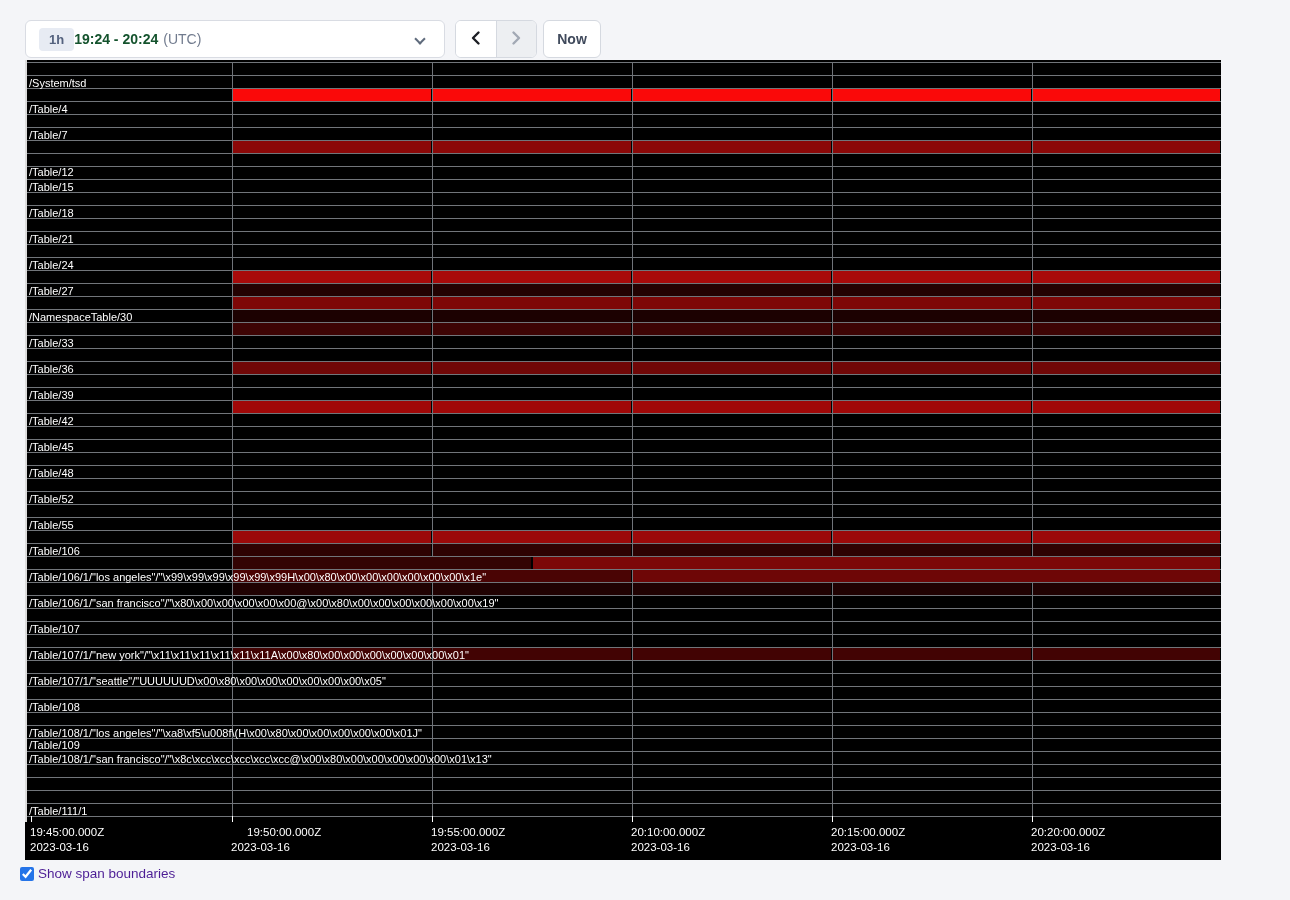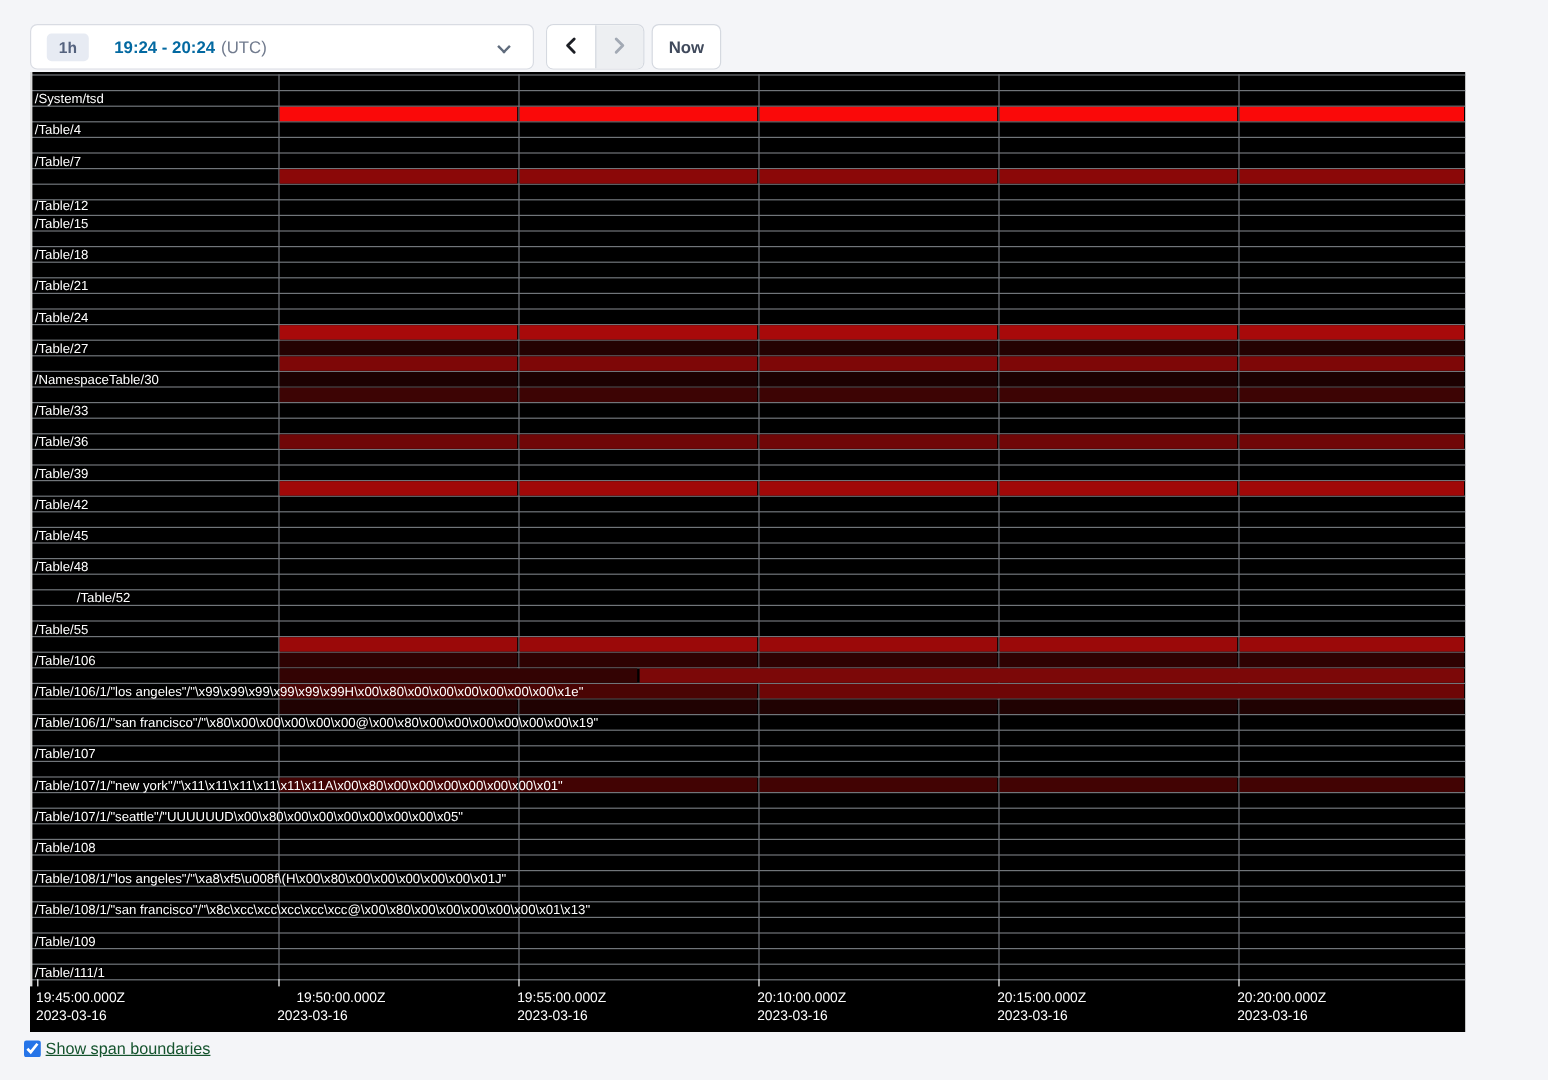--- a/index.html
+++ b/index.html
@@ -7,21 +7,21 @@
   body { font-family:"Liberation Sans","DejaVu Sans",sans-serif; background:#f4f5f8; }
   .page { position:relative; width:1290px; height:900px; overflow:hidden; }
 
   
   .toolbar { position:absolute; left:0; top:0; width:1290px; height:60px; }
   .time-selector { position:absolute; left:25px; top:20px; width:420px; height:38px;
     background:#ffffff; border:1px solid #d9dce3; border-radius:6px; cursor:pointer;
     display:flex; align-items:center; }
   .duration-badge { margin-left:13px; background:#e7ebf3; color:#54627e; font-weight:700;
     font-size:13px; padding:4px 10px; border-radius:4px; }
-  .range-text { margin-left:21px; color:#0369a1; font-weight:700; font-size:14px; }
+  .range-text { margin-left:0; color:#14532d; font-weight:700; font-size:14px; }
   .tz-text { margin-left:5px; color:#717b8e; font-size:14px; }
   .chev-down { position:absolute; right:20px; top:14px; width:8px; height:8px;
     border-right:2px solid #5f6b7c; border-bottom:2px solid #5f6b7c; transform:rotate(45deg); }
   .nav-group { position:absolute; left:455px; top:20px; width:82px; height:38px;
     border:1px solid #d5d9e0; border-radius:6px; overflow:hidden; display:flex; background:#fff; }
   .nav-btn { width:41px; height:100%; display:flex; align-items:center; justify-content:center;
     border:none; background:#ffffff; cursor:pointer; }
   .nav-btn.next { background:#edeff2; border-left:1px solid #d5d9e0; cursor:default; }
   .now-btn { position:absolute; left:543px; top:20px; width:58px; height:38px;
     background:#ffffff; border:1px solid #d5d9e0; border-radius:6px;
@@ -40,21 +40,21 @@
 
   
   .tooltip { position:absolute; left:685px; top:482px; width:571px; height:152px;
     background:#ffffff; border-radius:4px; box-shadow:0 1px 5px rgba(0,0,0,.25);
     padding:12px 18px; z-index:10; }
   .tooltip .tline { height:34px; line-height:34px; color:#5d6068; font-size:14px; white-space:nowrap; }
 
   
   .footer { position:absolute; left:20px; top:866px; display:flex; align-items:center; }
   .footer input { width:14px; height:14px; accent-color:#2574e8; margin:0; cursor:pointer; }
-  .footer .cb-label { margin-left:4px; color:#14532d; font-size:13.5px;text-decoration:underline; }
+  .footer .cb-label { margin-left:4px; color:#4c1d95; font-size:13.5px; }
 </style>
 </head>
 <body>
 
 <div class="page">
 
   <div class="toolbar">
     <div class="time-selector">
       <span class="duration-badge">1h</span>
       <span class="range-text">19:24 - 20:24</span>
@@ -224,32 +224,32 @@
       <div class="row-label" style="top: 173px;">/Table/21</div>
       <div class="row-label" style="top: 199px;">/Table/24</div>
       <div class="row-label" style="top: 225px;">/Table/27</div>
       <div class="row-label" style="top: 251px;">/NamespaceTable/30</div>
       <div class="row-label" style="top: 277px; text-align: center;">/Table/33</div>
       <div class="row-label" style="top: 303px;">/Table/36</div>
       <div class="row-label" style="top: 329px;">/Table/39</div>
       <div class="row-label" style="top: 355px;">/Table/42</div>
       <div class="row-label" style="top: 381px;">/Table/45</div>
       <div class="row-label" style="top: 407px;">/Table/48</div>
-      <div class="row-label" style="top: 433px; margin-left: 35px;">/Table/52</div>
+      <div class="row-label" style="top: 433px;">/Table/52</div>
       <div class="row-label" style="top: 459px;">/Table/55</div>
       <div class="row-label" style="top: 485px;">/Table/106</div>
       <div class="row-label" style="top: 511px;">/Table/106/1/"los angeles"/"\x99\x99\x99\x99\x99\x99H\x00\x80\x00\x00\x00\x00\x00\x00\x1e"</div>
       <div class="row-label" style="top: 537px;">/Table/106/1/"san francisco"/"\x80\x00\x00\x00\x00\x00@\x00\x80\x00\x00\x00\x00\x00\x00\x19"</div>
       <div class="row-label" style="top: 563px;">/Table/107</div>
       <div class="row-label" style="top: 589px;">/Table/107/1/"new york"/"\x11\x11\x11\x11\x11\x11A\x00\x80\x00\x00\x00\x00\x00\x00\x01"</div>
       <div class="row-label" style="top: 615px;">/Table/107/1/"seattle"/"UUUUUUD\x00\x80\x00\x00\x00\x00\x00\x00\x05"</div>
       <div class="row-label" style="top: 641px;">/Table/108</div>
       <div class="row-label" style="top: 667px;">/Table/108/1/"los angeles"/"\xa8\xf5\u008f\(H\x00\x80\x00\x00\x00\x00\x00\x01J"</div>
       <div class="row-label" style="top: 693px;">/Table/108/1/"san francisco"/"\x8c\xcc\xcc\xcc\xcc\xcc@\x00\x80\x00\x00\x00\x00\x00\x01\x13"</div>
-      <div class="row-label" style="top: 719px;">/Table/109</div>
+      <div class="row-label" style="top: 679px;">/Table/109</div>
       <div class="row-label" style="top: 745px; text-align: right;">/Table/111/1</div>
       <div class="tick" style="left: 6px;"></div>
       <div class="ax-time" style="left: 5px;">19:45:00.000Z</div>
       <div class="ax-date" style="left: 5px;">2023-03-16</div>
       <div class="tick" style="left: 207px;"></div>
       <div class="ax-time" style="left: 222px;">19:50:00.000Z</div>
       <div class="ax-date" style="left: 206px;">2023-03-16</div>
       <div class="tick" style="left: 407px;"></div>
       <div class="ax-time" style="left: 406px;">19:55:00.000Z</div>
       <div class="ax-date" style="left: 406px;">2023-03-16</div>

